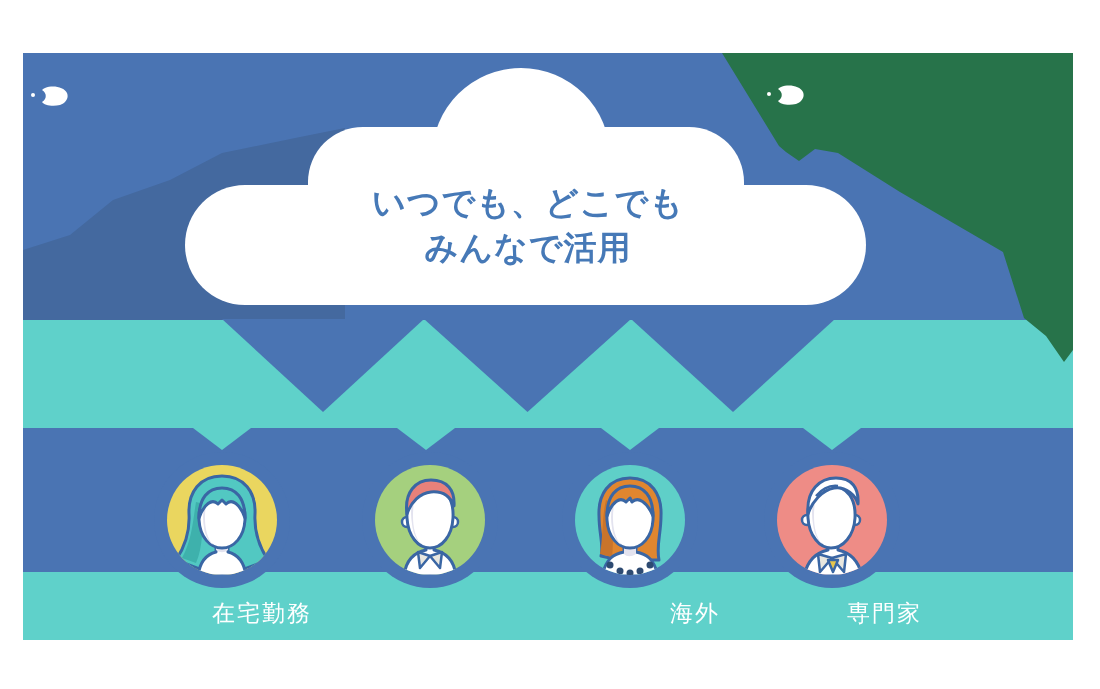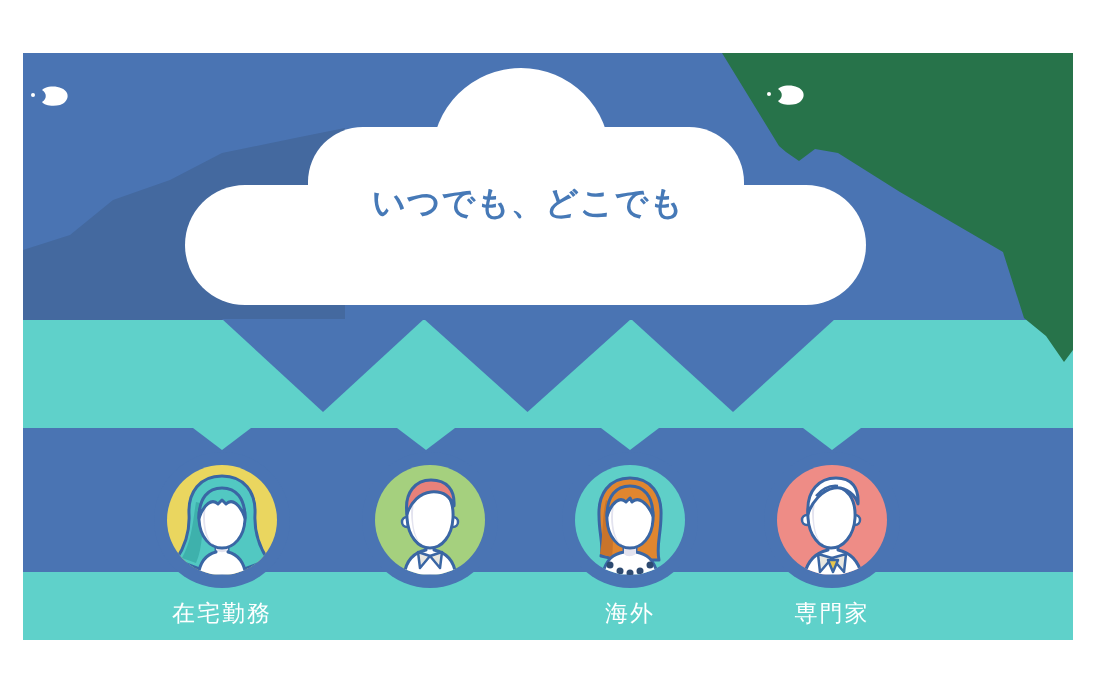--- a/index.html
+++ b/index.html
@@ -36,38 +36,39 @@
     clip-path:polygon(32px 0px,383px 0px,383px 297px,374px 309px,356px 283px,334px 265px,313px 199px,210px 139px,148px 100px,125px 96px,109px 108px,96px 99px,89px 93px);
   }
   
   .mid-band{left:23px;top:428px;width:1050px;height:144px;background:var(--sky);}
   .label-band{left:23px;top:572px;width:1050px;height:68px;background:var(--teal);}
   
   .avatar{top:452px;width:136px;height:136px;}
   .avatar .ring{position:absolute;inset:0;border-radius:50%;background:var(--sky);}
   .avatar svg{position:absolute;left:12px;top:12px;}
   .person-label{
-    top:598px;width:180px;text-align:center;color:var(--labelText);
+    top:598px;width:180px;text-align:right;color:var(--labelText);
     font-size:23px;letter-spacing:2px;font-weight:400;
   }
   .bird{width:42px;height:22px;}
 </style>
 </head>
 <body>
 
 <div class="stage">
 
   <div class="abs sky"></div>
   <div class="abs mtn-shadow"></div>
 
   <div class="abs cloud-main"></div>
   <div class="abs cloud-mid"></div>
   <div class="abs cloud-top"></div>
   <div class="abs cloud-caption">
     <div>いつでも、どこでも</div>
+    <div>みんなで活用</div>
   </div>
 
   <div class="abs arrow-band"></div>
   <div class="abs wedge w1"></div>
   <div class="abs wedge w2"></div>
   <div class="abs wedge w3"></div>
 
   <div class="abs mtn-green"></div>
 
   <svg class="abs bird" style="left:28px;top:86px" viewBox="0 0 42 22">

